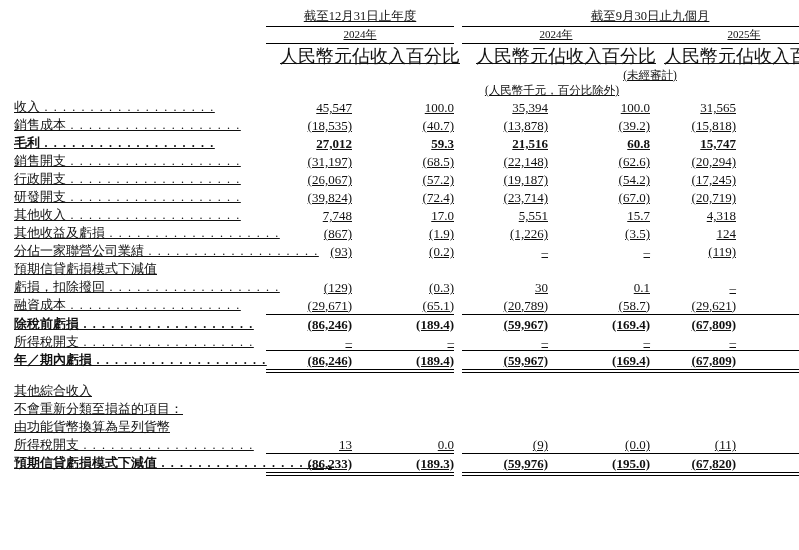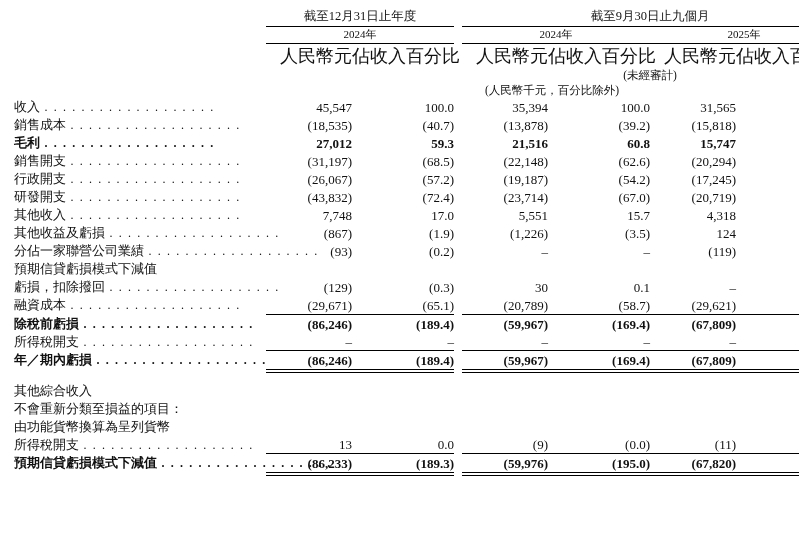--- a/index.html
+++ b/index.html
@@ -13,20 +13,21 @@
     font-family: "Liberation Serif", serif;
     color: #111111;
     overflow: hidden;
   }
   .page {
     position: relative;
     width: 632px;
     height: 550px;
     box-sizing: border-box;
     padding: 8px 4px 0 14px;
+    text-decoration: underline;
   }
   table.fin {
     width: 100%;
     border-collapse: collapse;
     font-size: 12.5px;
     table-layout: fixed;
   }
   table.fin td, table.fin th {
     padding: 0;
     margin: 0;
@@ -220,21 +221,21 @@
           <td class="num">(26,067)</td>
           <td class="num">(57.2)</td>
           <td></td>
           <td class="num">(19,187)</td>
           <td class="num">(54.2)</td>
           <td class="num">(17,245)</td>
           <td class="num">(54.6)</td>
         </tr>
         <tr>
           <td class="lbl"><span>研發開支</span><span class="dots"> . . . . . . . . . . . . . . . . . . .</span></td>
-          <td class="num">(43,832)</td>
+          <td class="num">(39,824)</td>
           <td class="num">(72.4)</td>
           <td></td>
           <td class="num">(23,714)</td>
           <td class="num">(67.0)</td>
           <td class="num">(20,719)</td>
           <td class="num">(65.6)</td>
         </tr>
         <tr>
           <td class="lbl"><span>其他收入</span><span class="dots"> . . . . . . . . . . . . . . . . . . .</span></td>
           <td class="num">7,748</td>

